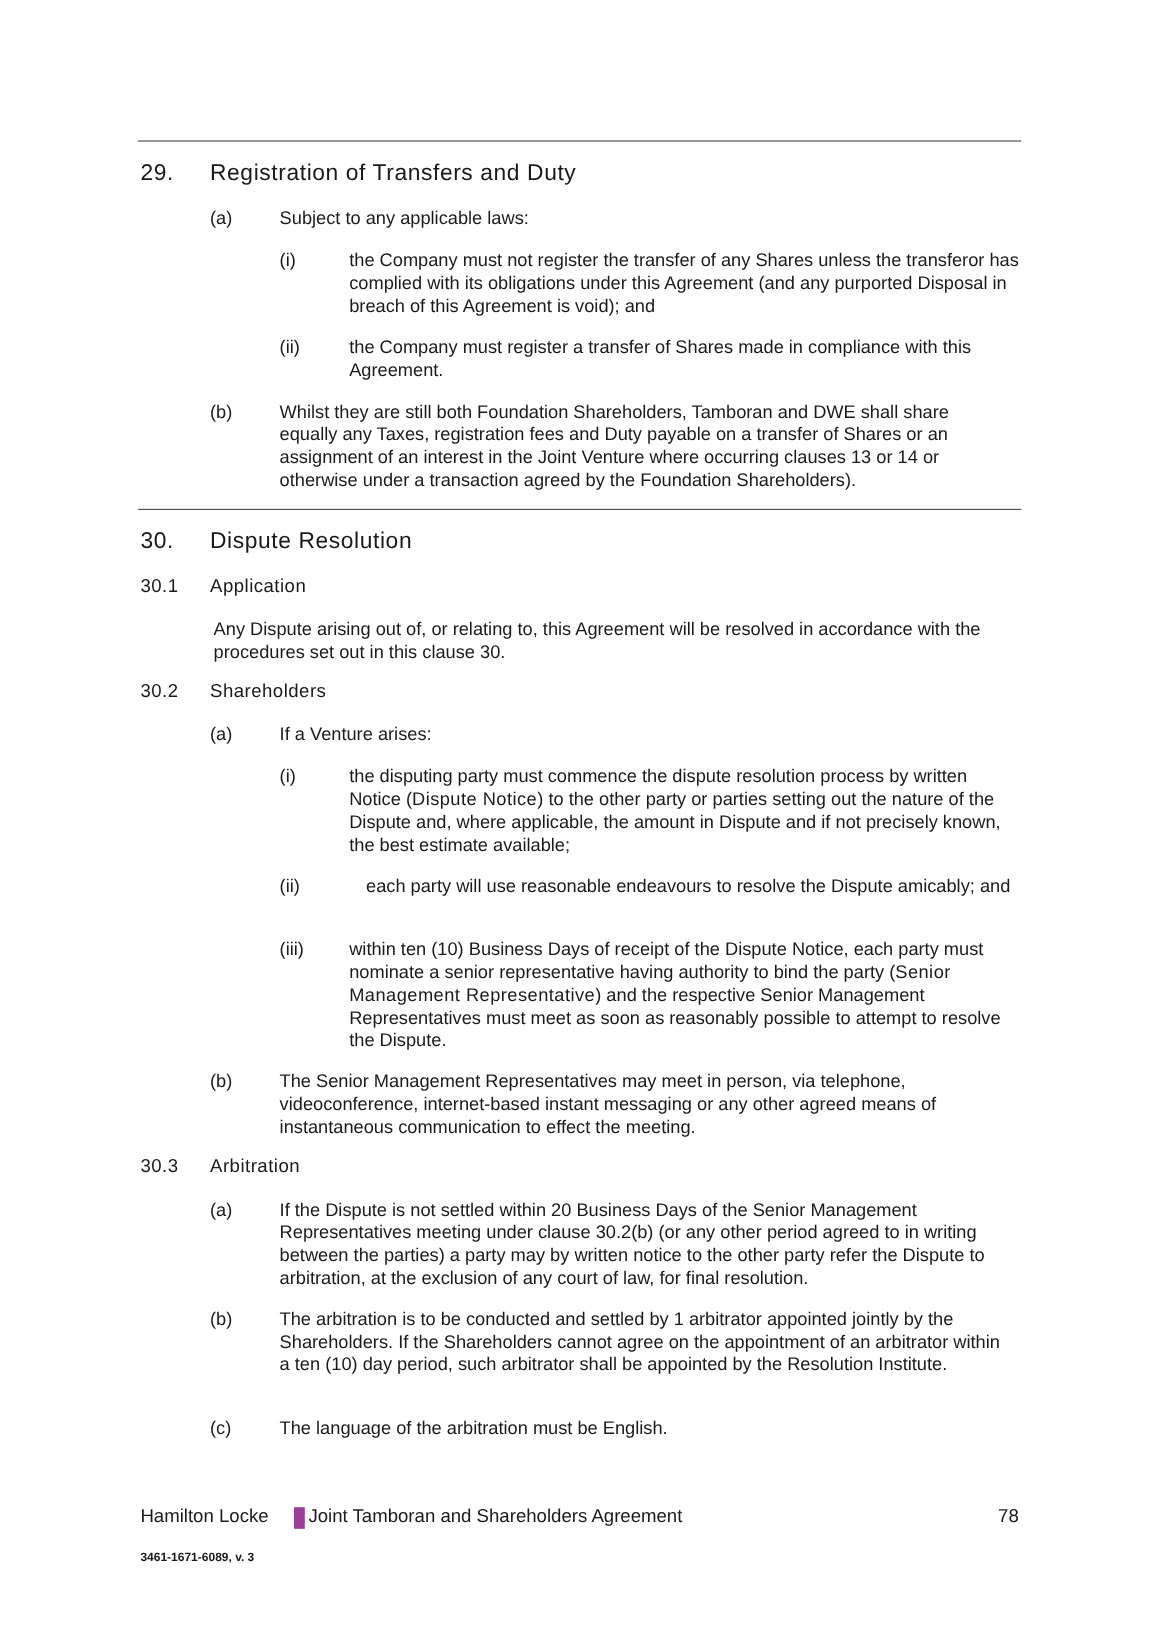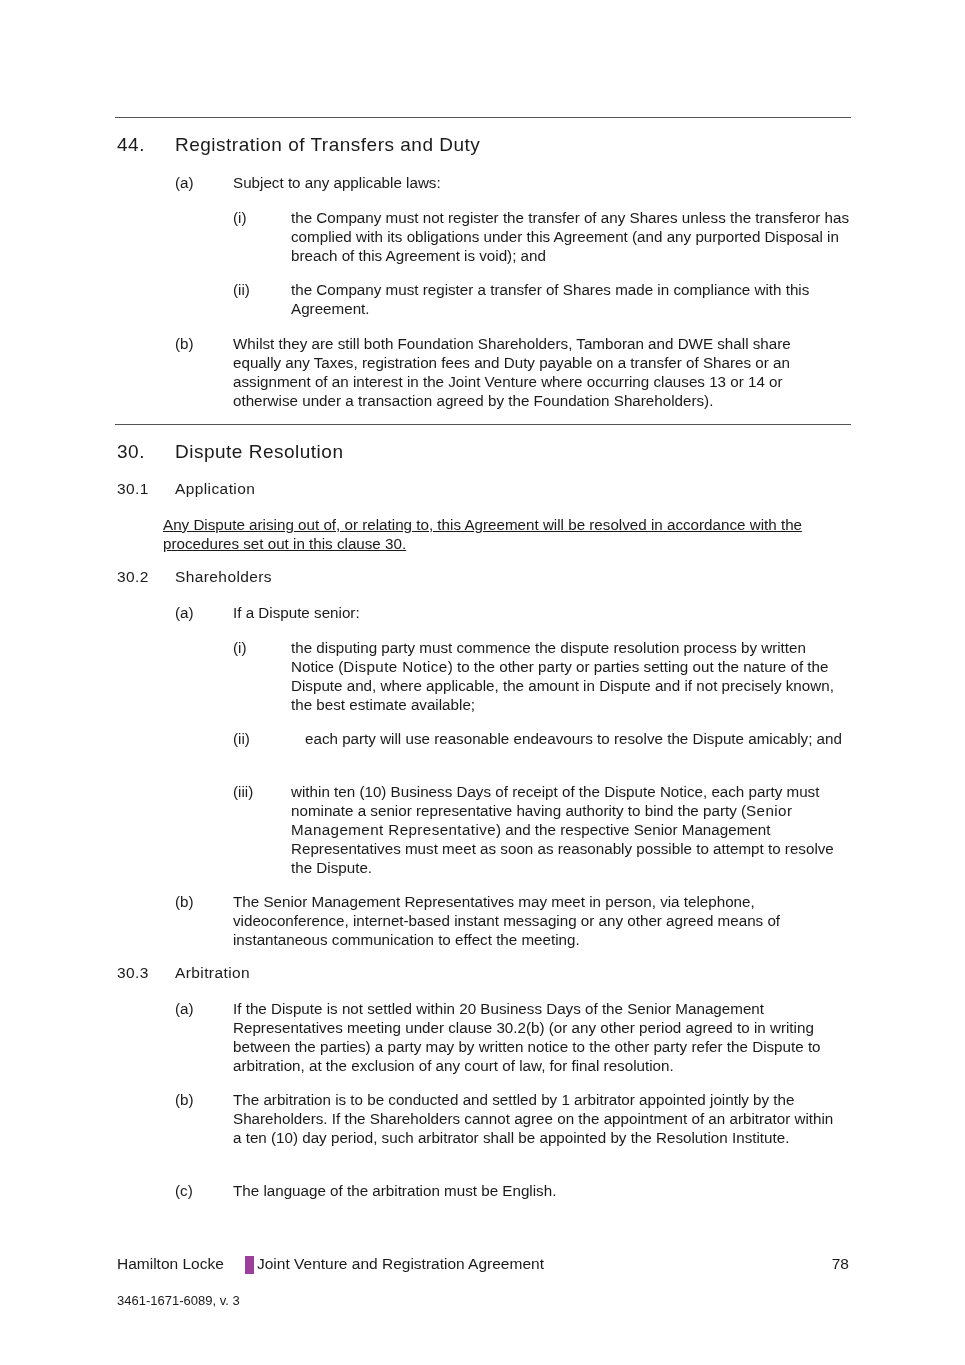--- a/index.html
+++ b/index.html
@@ -14,29 +14,29 @@
   .h2 .txt { position:absolute; left:58px; white-space:nowrap;text-align:right; }
   .blk { position:absolute; line-height:19px; }
   .lbl { position:absolute; }
   .para { position:absolute; }
   .def { letter-spacing:0.4px; }
   .footer { position:absolute; top:1255px; left:117px; width:732px; font-size:15.5px; }
   .footer .firm { position:absolute; left:0; white-space:nowrap; }
   .footer .bar { position:absolute; left:128px; top:1px; width:9px; height:18px; background:#9b3f9c; }
   .footer .title { position:absolute; left:140px; white-space:nowrap; }
   .footer .page { position:absolute; right:0; white-space:nowrap;margin-left:12px; }
-  .docid { position:absolute; top:1293px; left:117px; font-size:13px; }
+  .docid { position:absolute; top:1293px; left:117px; font-size:10px;font-weight:bold; }
 </style>
 </head>
 <body>
 
 <div class="rule" style="top:117px;"></div>
 
 <div class="h1" style="top:134px;">
-  <span class="num">44.</span>
+  <span class="num">29.</span>
   <span class="txt">Registration of Transfers and Duty</span>
 </div>
 
 <div class="blk" style="top:173px; left:175px; width:680px;">
   <span class="lbl" style="left:0;">(a)</span>
   <span class="para" style="left:58px; white-space:nowrap;">Subject to any applicable laws:</span>
 </div>
 
 <div class="blk" style="top:208px; left:233px; width:620px;">
   <span class="lbl" style="left:0;">(i)</span>
@@ -58,30 +58,30 @@
 <div class="h1" style="top:441px;">
   <span class="num">30.</span>
   <span class="txt">Dispute Resolution</span>
 </div>
 
 <div class="h2" style="top:480px;">
   <span class="num">30.1</span>
   <span class="txt">Application</span>
 </div>
 
-<div class="blk" style="top:515px; left:163px; width:665px;text-decoration:underline;">Any Dispute arising out of, or relating to, this Agreement will be resolved in accordance with the procedures set out in this clause 30.</div>
+<div class="blk" style="top:515px; left:178px; width:665px;">Any Dispute arising out of, or relating to, this Agreement will be resolved in accordance with the procedures set out in this clause 30.</div>
 
 <div class="h2" style="top:568px;">
   <span class="num">30.2</span>
   <span class="txt">Shareholders</span>
 </div>
 
 <div class="blk" style="top:603px; left:175px; width:680px;">
   <span class="lbl" style="left:0;">(a)</span>
-  <span class="para" style="left:58px; white-space:nowrap;">If a Dispute senior:</span>
+  <span class="para" style="left:58px; white-space:nowrap;">If a Venture arises:</span>
 </div>
 
 <div class="blk" style="top:638px; left:233px; width:620px;">
   <span class="lbl" style="left:0;">(i)</span>
   <div class="para" style="left:58px; width:560px;"><span>the disputing party must commence the dispute resolution process by written Notice (</span><span class="def">Dispute Notice</span><span>) to the other party or parties setting out the nature of the Dispute and, where applicable, the amount in Dispute and if not precisely known, the best estimate available;</span></div>
 </div>
 
 <div class="blk" style="top:729px; left:233px; width:620px;">
   <span class="lbl" style="left:0;">(ii)</span>
   <div class="para" style="left:72px; width:560px;">each party will use reasonable endeavours to resolve the Dispute amicably; and</div>
@@ -113,16 +113,16 @@
 </div>
 
 <div class="blk" style="top:1181px; left:175px; width:680px;">
   <span class="lbl" style="left:0;">(c)</span>
   <span class="para" style="left:58px; white-space:nowrap;">The language of the arbitration must be English.</span>
 </div>
 
 <div class="footer">
   <span class="firm">Hamilton Locke</span>
   <span class="bar" style="background: rgb(155, 63, 156);"></span>
-  <span class="title">Joint Venture and Registration Agreement</span>
+  <span class="title">Joint Tamboran and Shareholders Agreement</span>
   <span class="page">78</span>
 </div>
 <div class="docid">3461-1671-6089, v. 3</div>
 
 </body></html>

